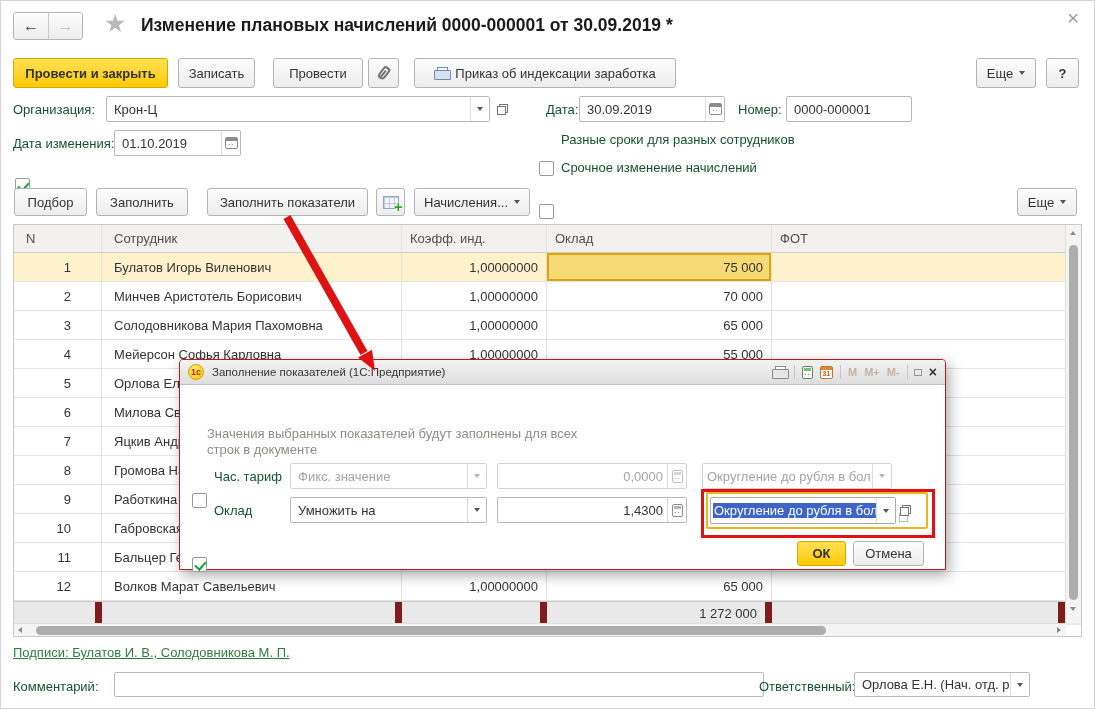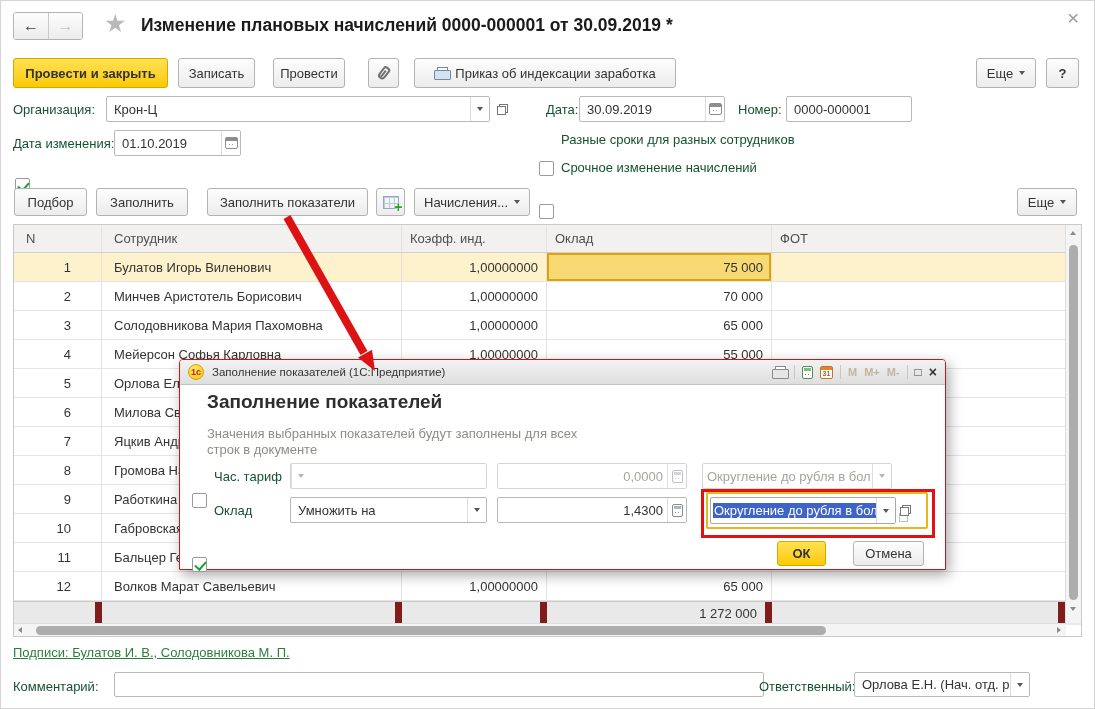--- a/index.html
+++ b/index.html
@@ -121,21 +121,21 @@
   <div class="abs doc-title" style="left:140px;top:14px">Изменение плановых начислений 0000-000001 от 30.09.2019 *</div>
   <div class="abs win-close" style="left:1066px;top:6px">×</div>
 
   
   <div class="abs btn btn-yellow" style="left:12px;top:57px;width:155px;height:30px">
       <span>Провести и закрыть</span>
     </div>
   <div class="abs btn" style="left:177px;top:57px;width:77px;height:30px">
       <span>Записать</span>
     </div>
-  <div class="abs btn" style="left:272px;top:57px;width:72px;height:30px">
+  <div class="abs btn" style="left:272px;top:57px;width:90px;height:30px">
       <span>Провести</span>
     </div>
   <div class="abs btn" style="left:367px;top:57px;width:31px;height:30px">
       <span class="icon-clip"></span>
     </div>
   <div class="abs btn" style="left:413px;top:57px;width:262px;height:30px">
     <span class="icon-printer"></span>
     <span>Приказ об индексации заработка</span>
   </div>
   <div class="abs btn" style="left:975px;top:57px;width:60px;height:30px">
@@ -346,28 +346,28 @@
         <span class="vsep"></span>
         <span class="m-btn">M</span>
         <span class="m-btn">M+</span>
         <span class="m-btn">M-</span>
         <span class="vsep"></span>
         <span class="dlg-max">□</span>
         <span class="dlg-x">×</span>
       </span>
     </div>
 
-    <div class="abs dlg-heading" style="left:27px;top:31px">Заполнение показателей</div>
     <div class="abs dlg-desc" style="left:27px;top:66px">Значения выбранных показателей будут заполнены для всех
 строк в документе</div>
 
     
     <div class="abs cb" style="left:12px;top:108px"></div>
     <div class="abs label" style="left:34px;top:109px">Час. тариф</div>
     <div class="abs combo disabled" style="left:110px;top:103px;width:197px;height:26px">
+      <span class="val">Фикс. значение</span>
       <span class="seg">
           <span class="tri dim"></span>
         </span>
     </div>
     <div class="abs combo num disabled" style="left:317px;top:103px;width:190px;height:26px">
       <span class="val">0,0000</span>
       <span class="seg">
           <span class="icon-calc dim"></span>
         </span>
     </div>
@@ -399,21 +399,21 @@
         <span class="val" style="padding:0 2px">
             <span class="selblue">Округление до рубля в бол</span>
           </span>
         <span class="seg">
             <span class="tri"></span>
           </span>
       </div>
       <span class="icon-open"></span>
     </div>
 
-    <div class="abs btn btn-yellow" style="left:597px;top:181px;width:49px;height:25px">
+    <div class="abs btn btn-yellow" style="left:617px;top:181px;width:49px;height:25px">
         <span>ОК</span>
       </div>
     <div class="abs btn" style="left:673px;top:181px;width:71px;height:25px">
         <span>Отмена</span>
       </div>
   </div>
 
   
   <div class="abs annot-rect" style="left:700px;top:488px;width:234px;height:49px"></div>
   <svg class="abs annot-svg" style="left:0;top:0" width="1095" height="709" viewBox="0 0 1095 709">

